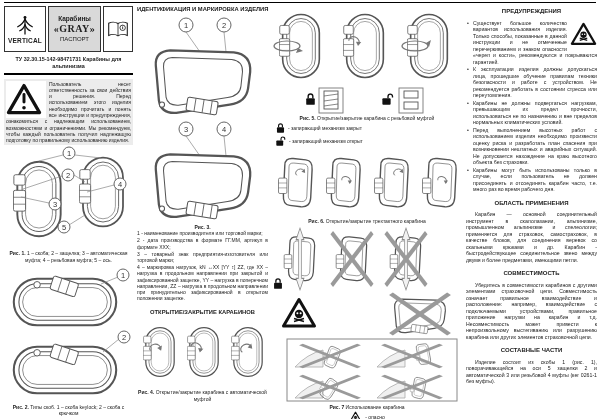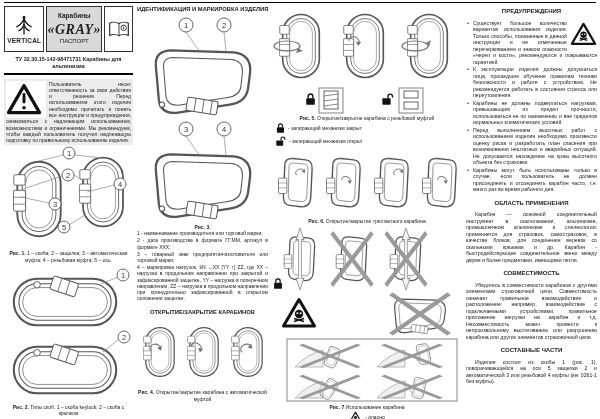--- a/index.html
+++ b/index.html
@@ -12,21 +12,21 @@
   .col3{left:272px;width:190px;}
   .col4{left:466px;width:131px;}
 
   
   .hdr-row{display:flex;gap:2px;height:46px;}
   .hdr-box{border:1px solid #333;display:flex;flex-direction:column;align-items:center;justify-content:center;box-sizing:border-box;background:#fff;}
   .logo-box{width:42px;}
   .logo-box .logo-name{font-size:6.5px;font-weight:bold;letter-spacing:.2px;margin-top:1px;}
   .title-box{flex:1;background:#d9d9d9;text-align:center;line-height:1.25;}
   .t1{font-size:6.5px;font-weight:bold;}
-  .t2{font-size:14px;font-weight:bold;font-family:"Liberation Serif",serif;letter-spacing:.5px;font-style:italic;}
+  .t2{font-size:10px;font-weight:bold;font-family:"Liberation Serif",serif;letter-spacing:.5px;}
   .t3{font-size:6px;}
   .book-box{width:30px;}
   .tu{font-size:5.4px;font-weight:bold;text-align:center;margin:4px 0 3px;line-height:1.25;}
   .rule{border-top:2px solid #000;margin:0 0 4px;}
 
   .warn-block{background:#ececec;font-size:5px;line-height:1.26;text-align:justify;padding:2px;min-height:58px;}
   .warn-tri{float:left;background:#fff;padding:2px 4px 2px 0;margin-right:3px;}
 
   .figwrap{text-align:center;}
   .fig-cap{font-size:5px;line-height:1.25;text-align:center;margin:1px 0 0;}

